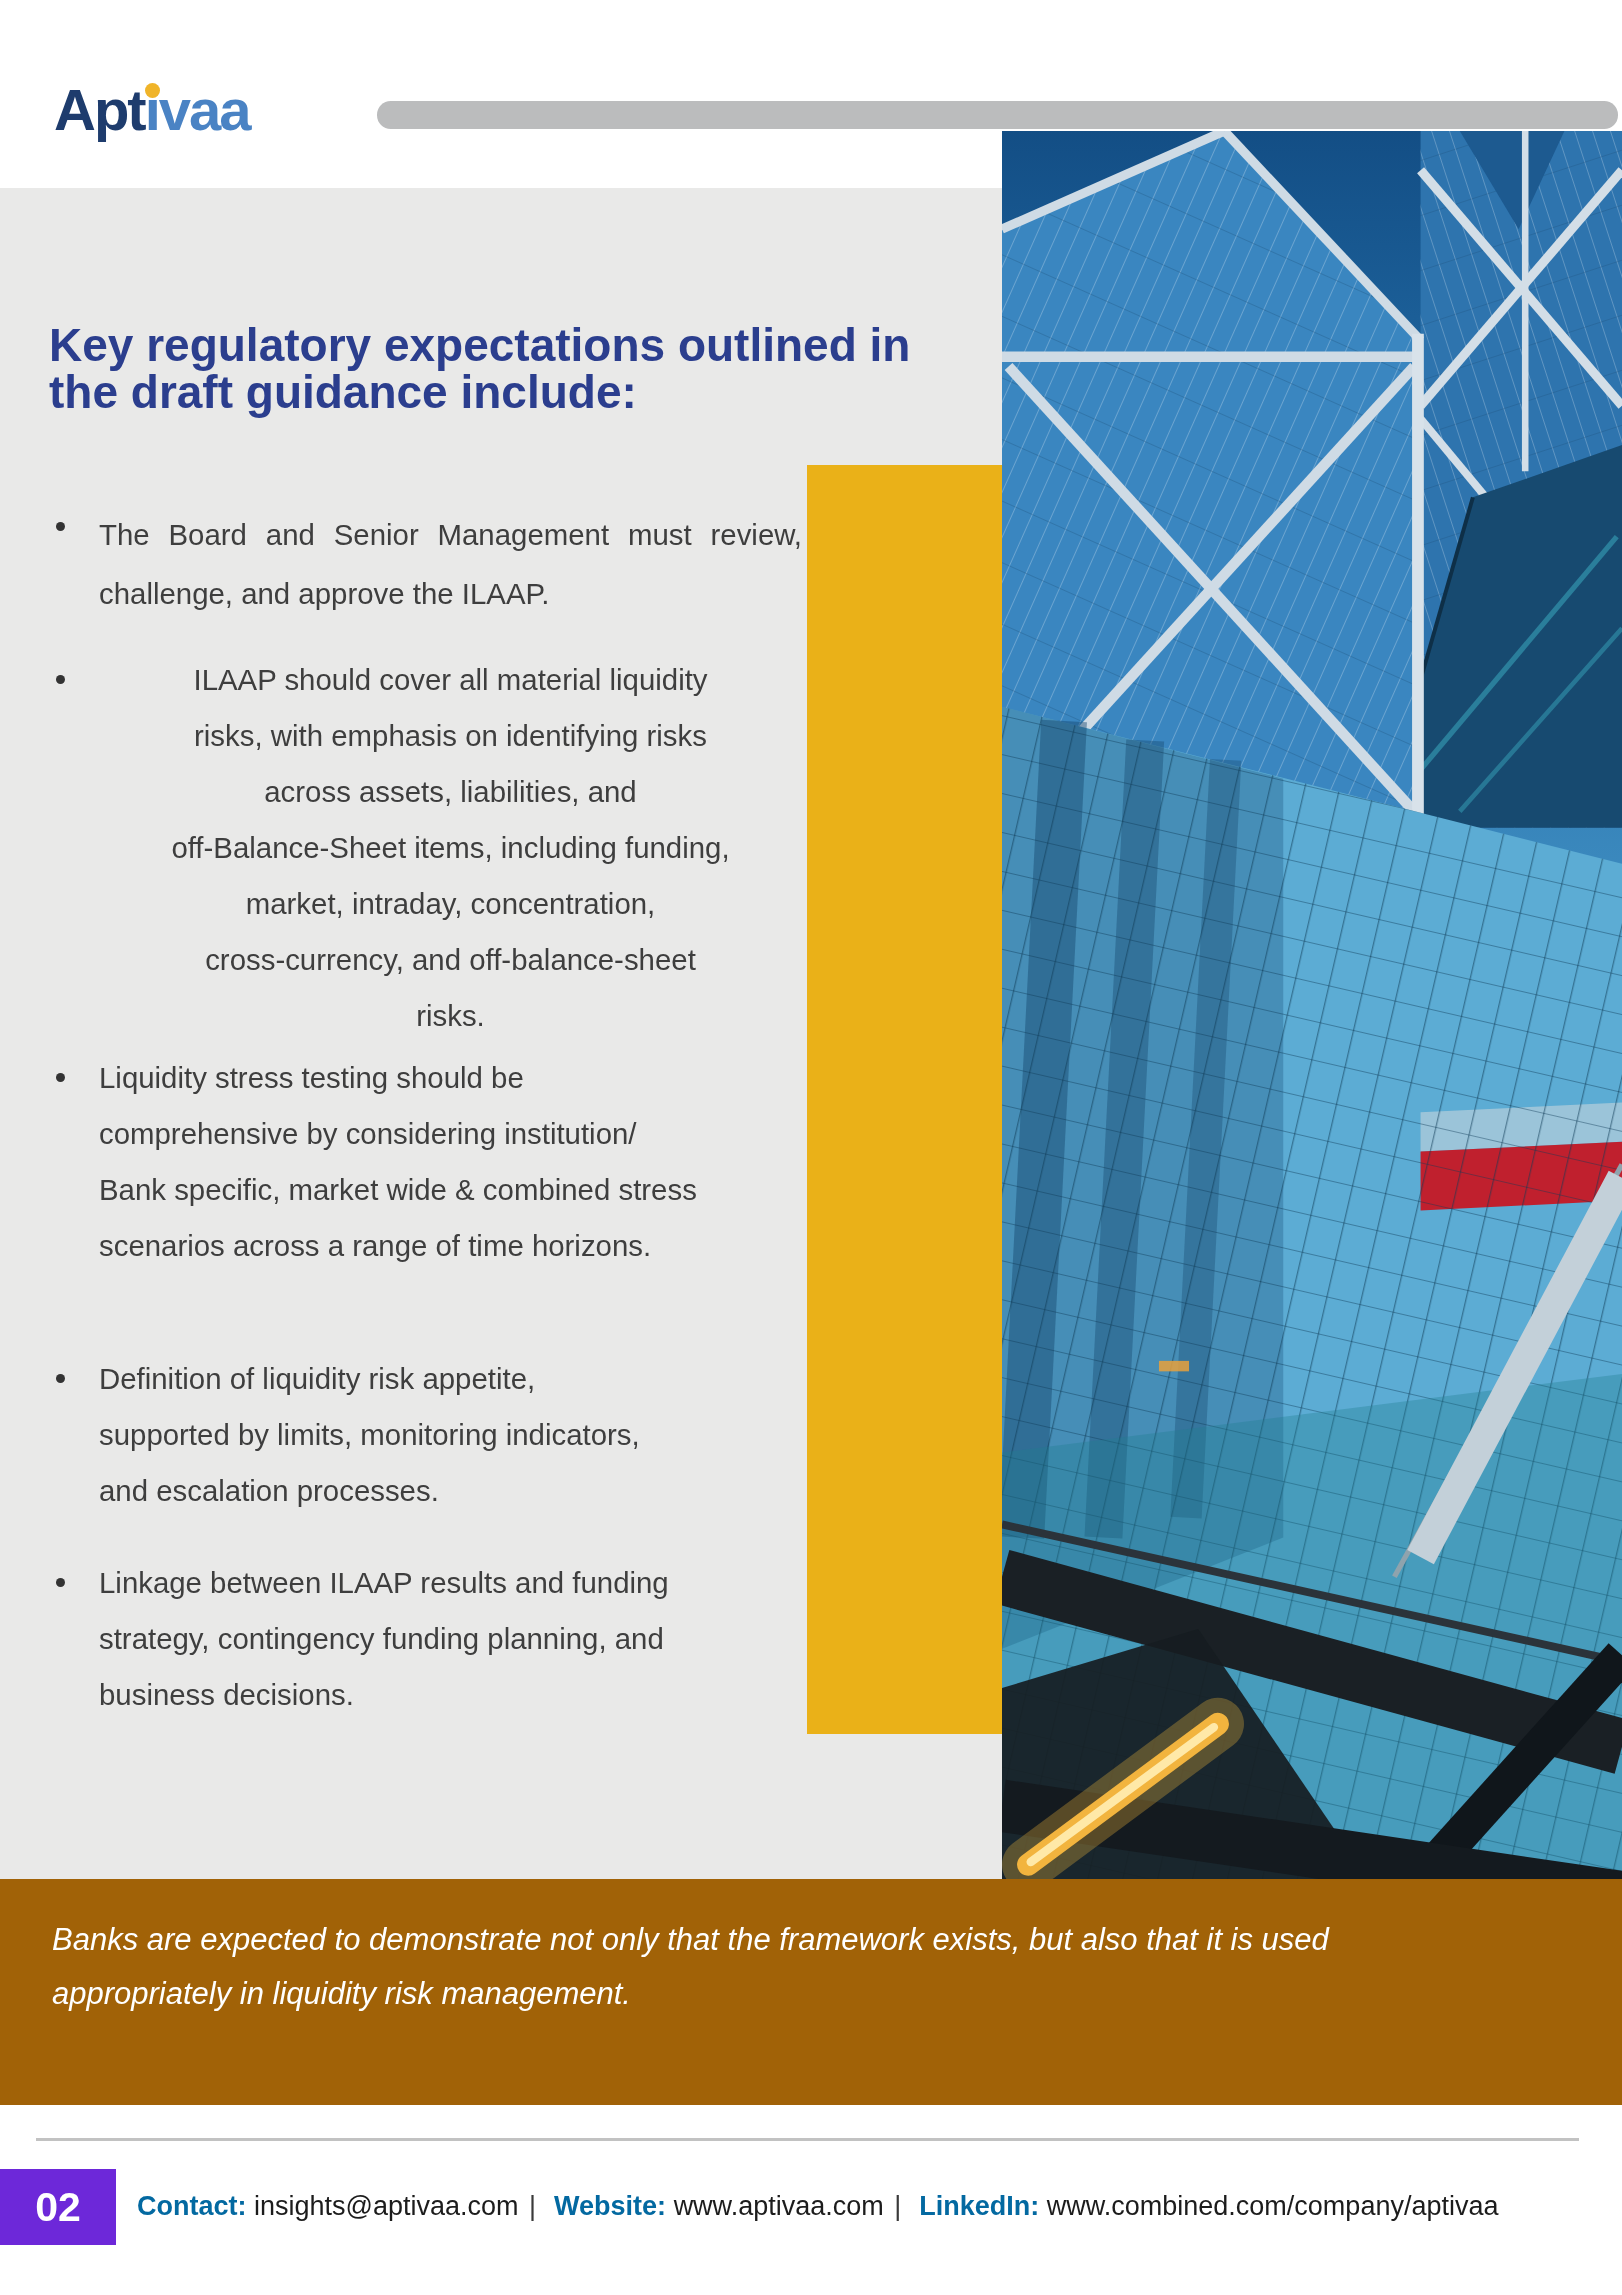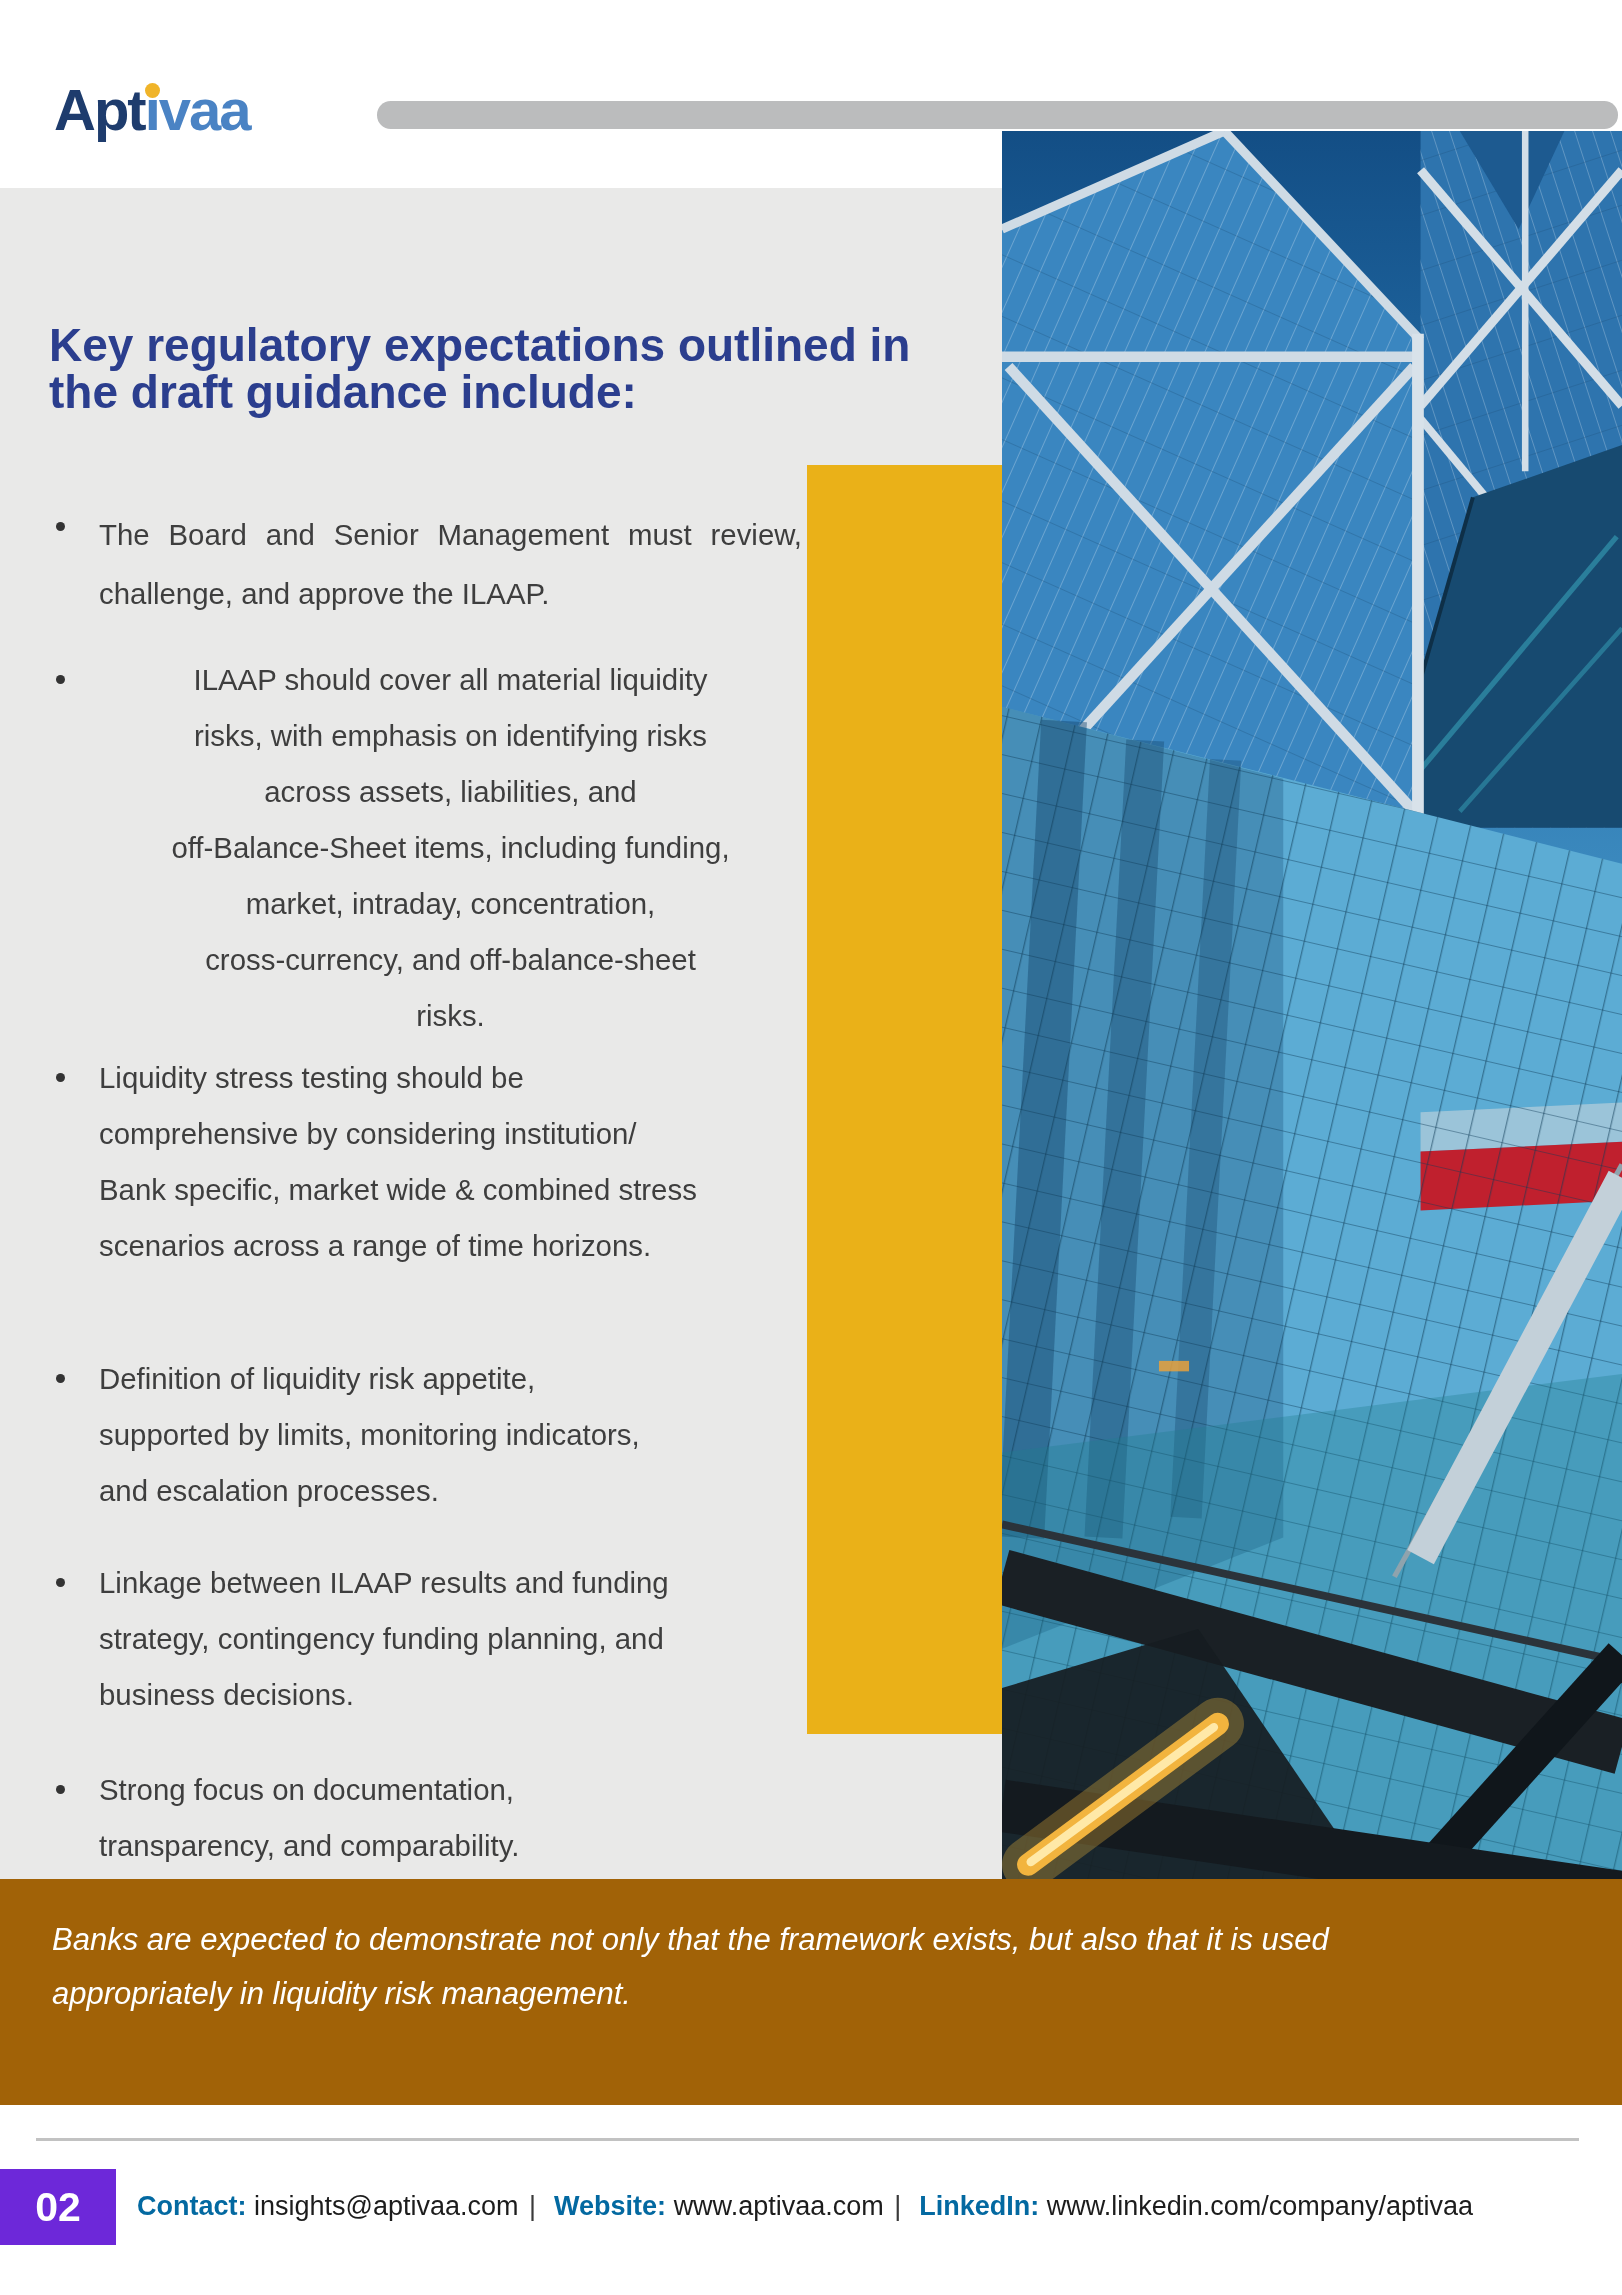--- a/index.html
+++ b/index.html
@@ -181,37 +181,32 @@
       <div class="bullet-line">Definition of liquidity risk appetite,</div>
       <div class="bullet-line">supported by limits, monitoring indicators,</div>
       <div class="bullet-line">and escalation processes.</div>
     </div>
     <div class="bullet-item bi4">
       <span class="bullet-dot"></span>
       <div class="bullet-line">Linkage between ILAAP results and funding</div>
       <div class="bullet-line">strategy, contingency funding planning, and</div>
       <div class="bullet-line">business decisions.</div>
     </div>
-    <div class="bullet-item bi5">
-      <span class="bullet-dot"></span>
-      <div class="bullet-line">Strong focus on documentation,</div>
-      <div class="bullet-line">transparency, and comparability.</div>
-    </div>
   </div>
 
 <div class="callout">
   <div class="callout-line">Banks are expected to demonstrate not only that the framework exists, but also that it is used</div>
   <div class="callout-line">appropriately in liquidity risk management.</div>
 </div>
 
 <div class="divider"></div>
 <div class="page-box">
   <span class="page-num">02</span>
 </div>
 <div class="footer-line">
   <span class="f-label">Contact:</span>
   <span class="f-value">insights@aptivaa.com</span><span class="f-sep">|</span>
   <span class="f-label">Website:</span>
   <span class="f-value">www.aptivaa.com</span><span class="f-sep">|</span>
   <span class="f-label">LinkedIn:</span>
-  <span class="f-value">www.linkedin.com/company/aptivaa</span>
+  <span class="f-value">www.combined.com/company/aptivaa</span>
 </div>
 
 
 </body></html>

